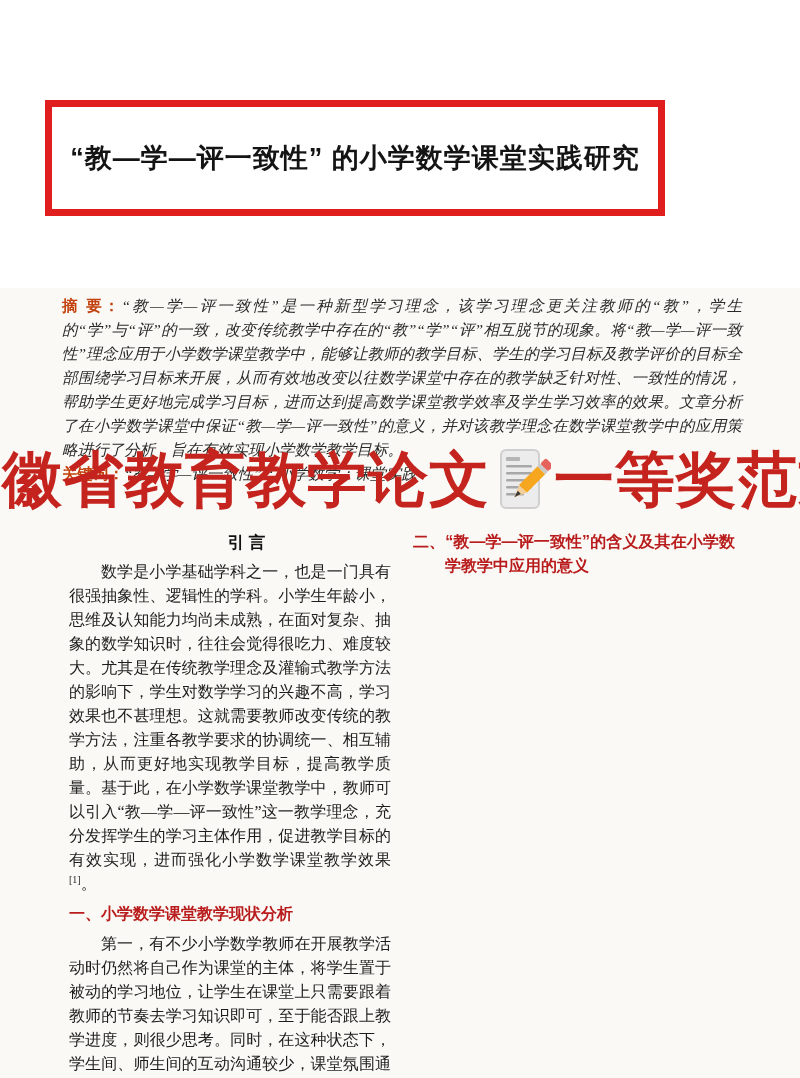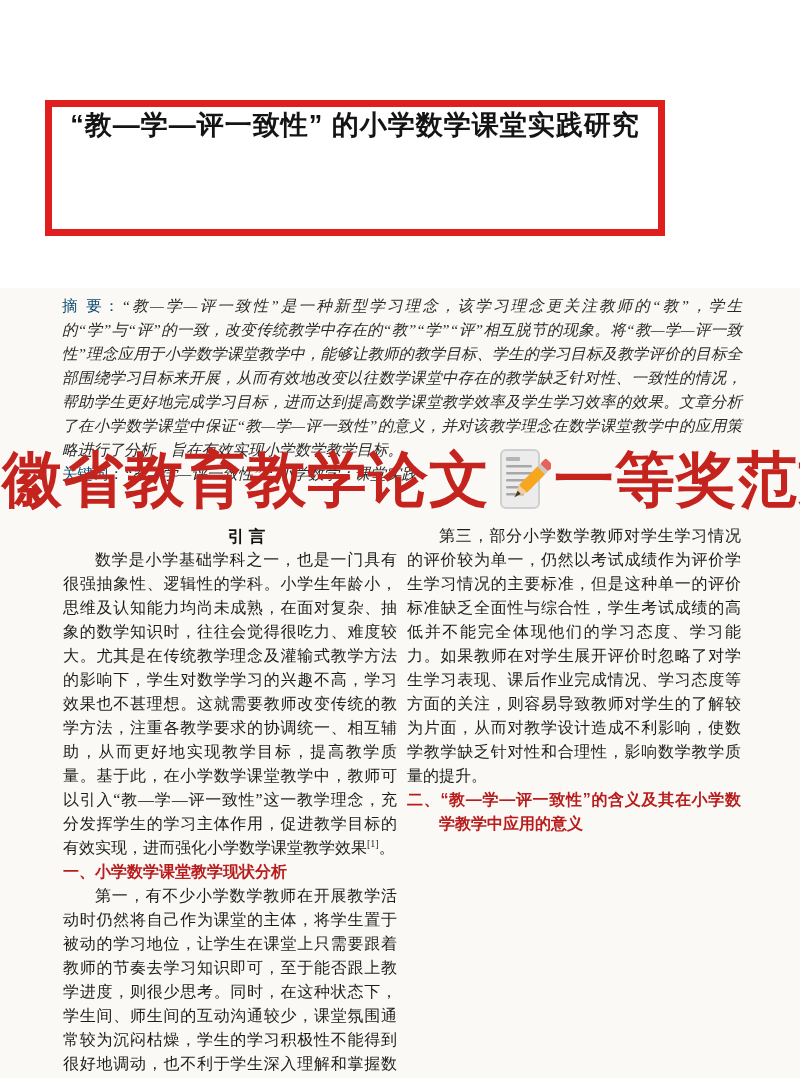--- a/index.html
+++ b/index.html
@@ -4,35 +4,35 @@
 <style>
   html,body{margin:0;padding:0;background:#ffffff;}
   .page{
     position:relative;width:800px;height:1078px;background:#ffffff;overflow:hidden;
     font-family:"Liberation Serif","DejaVu Serif",serif;color:#1d1d1d;
   }
   .scan-bg{position:absolute;left:0;top:288px;width:800px;height:790px;background:#faf9f5;}
 
   
   .title-box{
-    position:absolute;left:45px;top:100px;width:620px;height:136px;box-sizing:border-box;
-    border:7px solid #e11e1e;background:#ffffff;display:flex;justify-content:center;
+    position:absolute;left:45px;top:100px;width:620px;height:116px;box-sizing:border-box;
+    border:7px solid #e11e1e;background:#ffffff;display:flex;align-items:center;justify-content:center;
   }
   .title-box .title{
     margin:0;font-family:"Liberation Sans","DejaVu Sans",sans-serif;font-weight:bold;
     font-size:27px;letter-spacing:1px;color:#141414;white-space:nowrap;
   }
 
   
   .abstract{
     position:absolute;left:62px;top:294px;width:680px;
     font-size:15.5px;line-height:24px;text-align:justify;color:#2a2a2a;
   }
   .abstract p{margin:0;}
-  .lbl{font-style:normal;font-weight:normal;font-family:"Liberation Sans","DejaVu Sans",sans-serif;color:#0c4a6e;}
+  .lbl{font-style:normal;font-weight:bold;font-family:"Liberation Sans","DejaVu Sans",sans-serif;color:#c2410c;}
   .kai{font-style:italic;}
 
   
   .banner{
     position:absolute;left:0;top:440px;width:800px;height:80px;
     display:flex;align-items:center;justify-content:center;
     color:#c5231e;font-weight:bold;font-size:60px;letter-spacing:1px;
     font-family:"Liberation Serif","DejaVu Serif",serif;white-space:nowrap;
   }
   .memo-icon{display:inline-flex;align-items:center;margin:0 3px;}
@@ -41,21 +41,21 @@
   .columns{
     position:absolute;left:63px;top:524px;width:678px;
     display:flex;justify-content:space-between;
     font-size:16px;line-height:24px;text-align:justify;color:#1d1d1d;
   }
   .col{width:334px;}
   .intro-heading{
     text-align:center;font-weight:bold;margin:0 0 3px 0;font-size:16.5px;
     font-family:"Liberation Sans","DejaVu Sans",sans-serif;color:#111;
   }
-  .col p{margin:0;text-indent:2em;}
+  .col p{margin:6px;text-indent:2em;}
   .col p.noindent{text-indent:0;}
   .sec-heading{
     font-weight:bold;margin:0;text-indent:0;
     font-family:"Liberation Sans","DejaVu Sans",sans-serif;color:#b91c1c;
   }
   .sec-heading.hanging{padding-left:2em;text-indent:-2em !important;}
   sup.ref{font-size:10px;line-height:0;}
 </style>
 </head>
 <body>
@@ -99,19 +99,18 @@
   <div class="columns">
 
     <div class="col">
       <p class="intro-heading">引  言</p>
       <p><span>数学是小学基础学科之一，也是一门具有很强抽象性、逻辑性的学科。小学生年龄小，思维及认知能力均尚未成熟，在面对复杂、抽象的数学知识时，往往会觉得很吃力、难度较大。尤其是在传统教学理念及灌输式教学方法的影响下，学生对数学学习的兴趣不高，学习效果也不甚理想。这就需要教师改变传统的教学方法，注重各教学要求的协调统一、相互辅助，从而更好地实现教学目标，提高教学质量。基于此，在小学数学课堂教学中，教师可以引入“教—学—评一致性”这一教学理念，充分发挥学生的学习主体作用，促进教学目标的有效实现，进而强化小学数学课堂教学效果</span><sup class="ref">[1]</sup><span>。</span></p>
       <p class="sec-heading noindent">一、小学数学课堂教学现状分析</p>
       <p>第一，有不少小学数学教师在开展教学活动时仍然将自己作为课堂的主体，将学生置于被动的学习地位，让学生在课堂上只需要跟着教师的节奏去学习知识即可，至于能否跟上教学进度，则很少思考。同时，在这种状态下，学生间、师生间的互动沟通较少，课堂氛围通常较为沉闷枯燥，学生的学习积极性不能得到很好地调动，也不利于学生深入理解和掌握数学知识，且学生的学习思考能力、探究能力难以得到很好</p>
     </div>
 
     <div class="col">
-      <p>第三，部分小学数学教师对学生学习情况的评价较为单一，仍然以考试成绩作为评价学生学习情况的主要标准，但是这种单一的评价标准缺乏全面性与综合性，学生考试成绩的高低并不能完全体现他们的学习态度、学习能力。如果教师在对学生展开评价时忽略了对学生学习表现、课后作业完成情况、学习态度等方面的关注，则容易导致教师对学生的了解较为片面，从而对教学设计造成不利影响，使数学教学缺乏针对性和合理性，影响数学教学质量的提升。</p>
       <p class="sec-heading hanging">二、“教—学—评一致性”的含义及其在小学数学教学中应用的意义</p>
 
     </div>
 
   </div>
 </div>
 
 </body></html>

